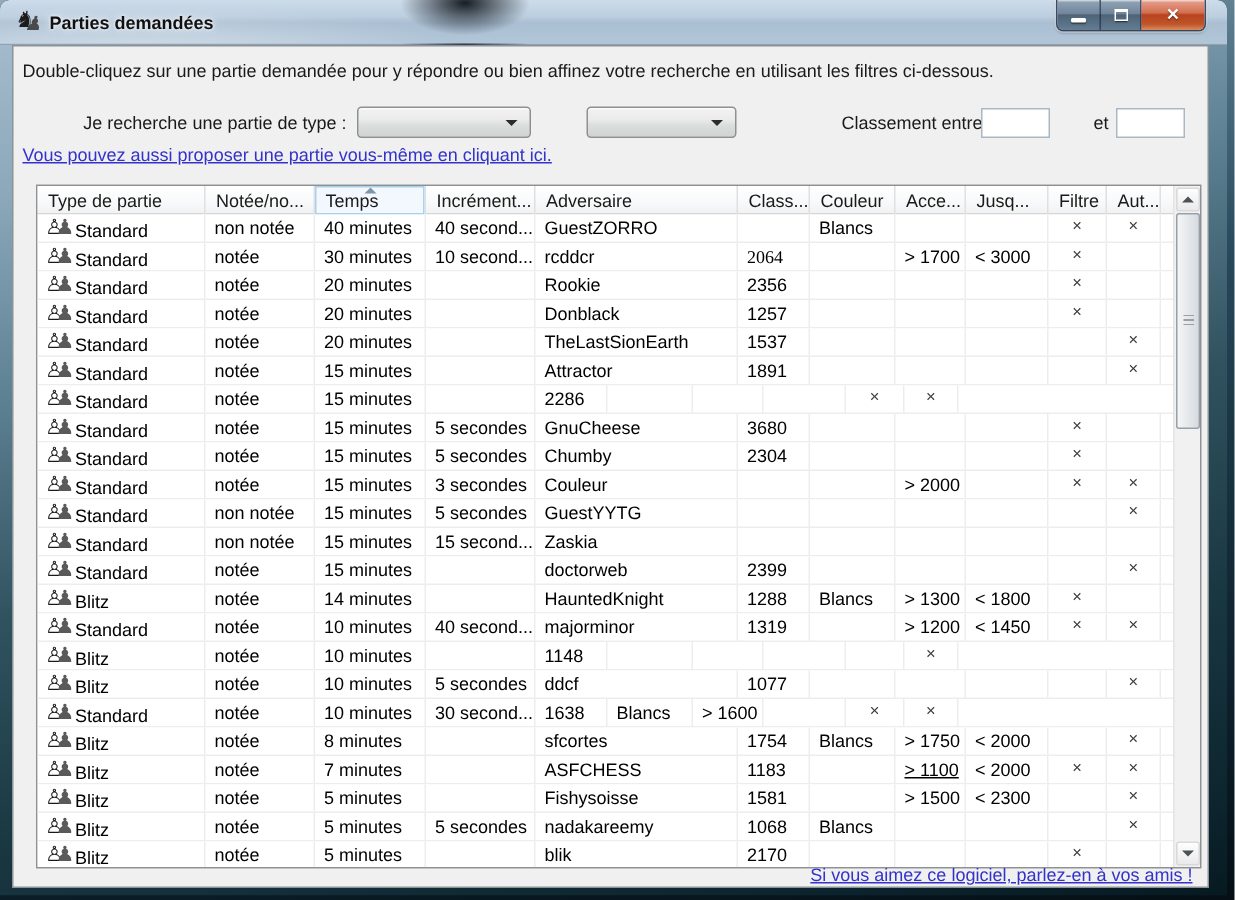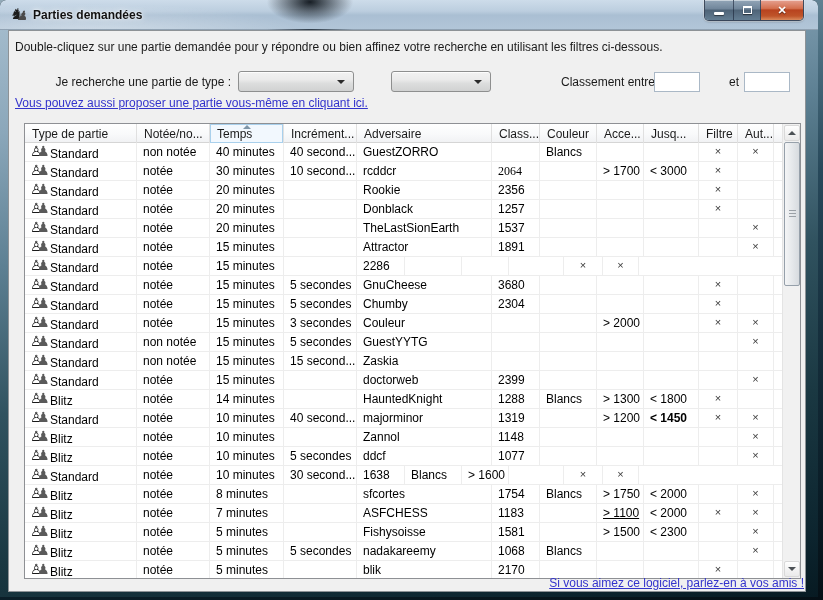--- a/index.html
+++ b/index.html
@@ -97,21 +97,21 @@
   .txtbox {
     position:absolute; width:46px; height:20px; top:41px;
     background:#fff; border:1px solid #aab8c6;
     font-family:"Liberation Sans",sans-serif; font-size:12px; padding:2px 4px;
   }
   .txt-min { left:645px; }
   .lbl-et { position:absolute; left:720px; top:44px; }
   .txt-max { left:735px; }
   .link { color:#3333cc; text-decoration:underline; white-space:nowrap; cursor:pointer; }
   .link-propose { position:absolute; left:6px; top:65px; }
-  .link-footer { position:absolute; right:1px; bottom:1px;text-align:right; }
+  .link-footer { position:absolute; right:10px; bottom:1px;text-align:right; }
 
   
   .list {
     position:absolute; left:15px; top:92px; width:777px; height:456px;
     background:#fff; border:1px solid #8e9094; display:flex;
   }
   .list-main { position:relative; width:757px; height:454px; overflow:hidden; }
   .thead { display:flex; height:19px; background:linear-gradient(to bottom,#ffffff,#f8f9fa 60%,#f1f2f4); border-bottom:1px solid #d5d5d5; }
   .hcell {
     position:relative; height:19px; padding:3px 0 0 7px;
@@ -419,31 +419,30 @@
               </div>
               <div class="trow">
                 <div class="tcell" style="width: 112px;"><span class="pawn-icon"><i class="p1">♙</i><i class="p2">♟</i></span><span>Standard</span></div>
                 <div class="tcell" style="width: 73px;">notée</div>
                 <div class="tcell" style="width: 74px;">10 minutes</div>
                 <div class="tcell" style="width: 73px;">40 second...</div>
                 <div class="tcell" style="width: 135px;">majorminor</div>
                 <div class="tcell" style="width: 48px;">1319</div>
                 <div class="tcell" style="width: 57px;"></div>
                 <div class="tcell" style="width: 47px;">&gt; 1200</div>
-                <div class="tcell" style="width: 55px; font-weight: bold;">&lt; 1450</div>
+                <div class="tcell" style="width: 55px;">&lt; 1450</div>
                 <div class="tcell center" style="width: 39px;">×</div>
                 <div class="tcell center" style="width: 36px;">×</div>
                 <div class="tcell stub"></div>
               </div>
               <div class="trow">
                 <div class="tcell" style="width: 112px;"><span class="pawn-icon"><i class="p1">♙</i><i class="p2">♟</i></span><span>Blitz</span></div>
                 <div class="tcell" style="width: 73px;">notée</div>
                 <div class="tcell" style="width: 74px;">10 minutes</div>
                 <div class="tcell" style="width: 73px;"></div>
-                <div class="tcell" style="width: 135px;">Zannol</div>
                 <div class="tcell" style="width: 48px;">1148</div>
                 <div class="tcell" style="width: 57px;"></div>
                 <div class="tcell" style="width: 47px;"></div>
                 <div class="tcell" style="width: 55px;"></div>
                 <div class="tcell center" style="width: 39px;"></div>
                 <div class="tcell center" style="width: 36px;">×</div>
                 <div class="tcell stub"></div>
               </div>
               <div class="trow">
                 <div class="tcell" style="width: 112px;"><span class="pawn-icon"><i class="p1">♙</i><i class="p2">♟</i></span><span>Blitz</span></div>

